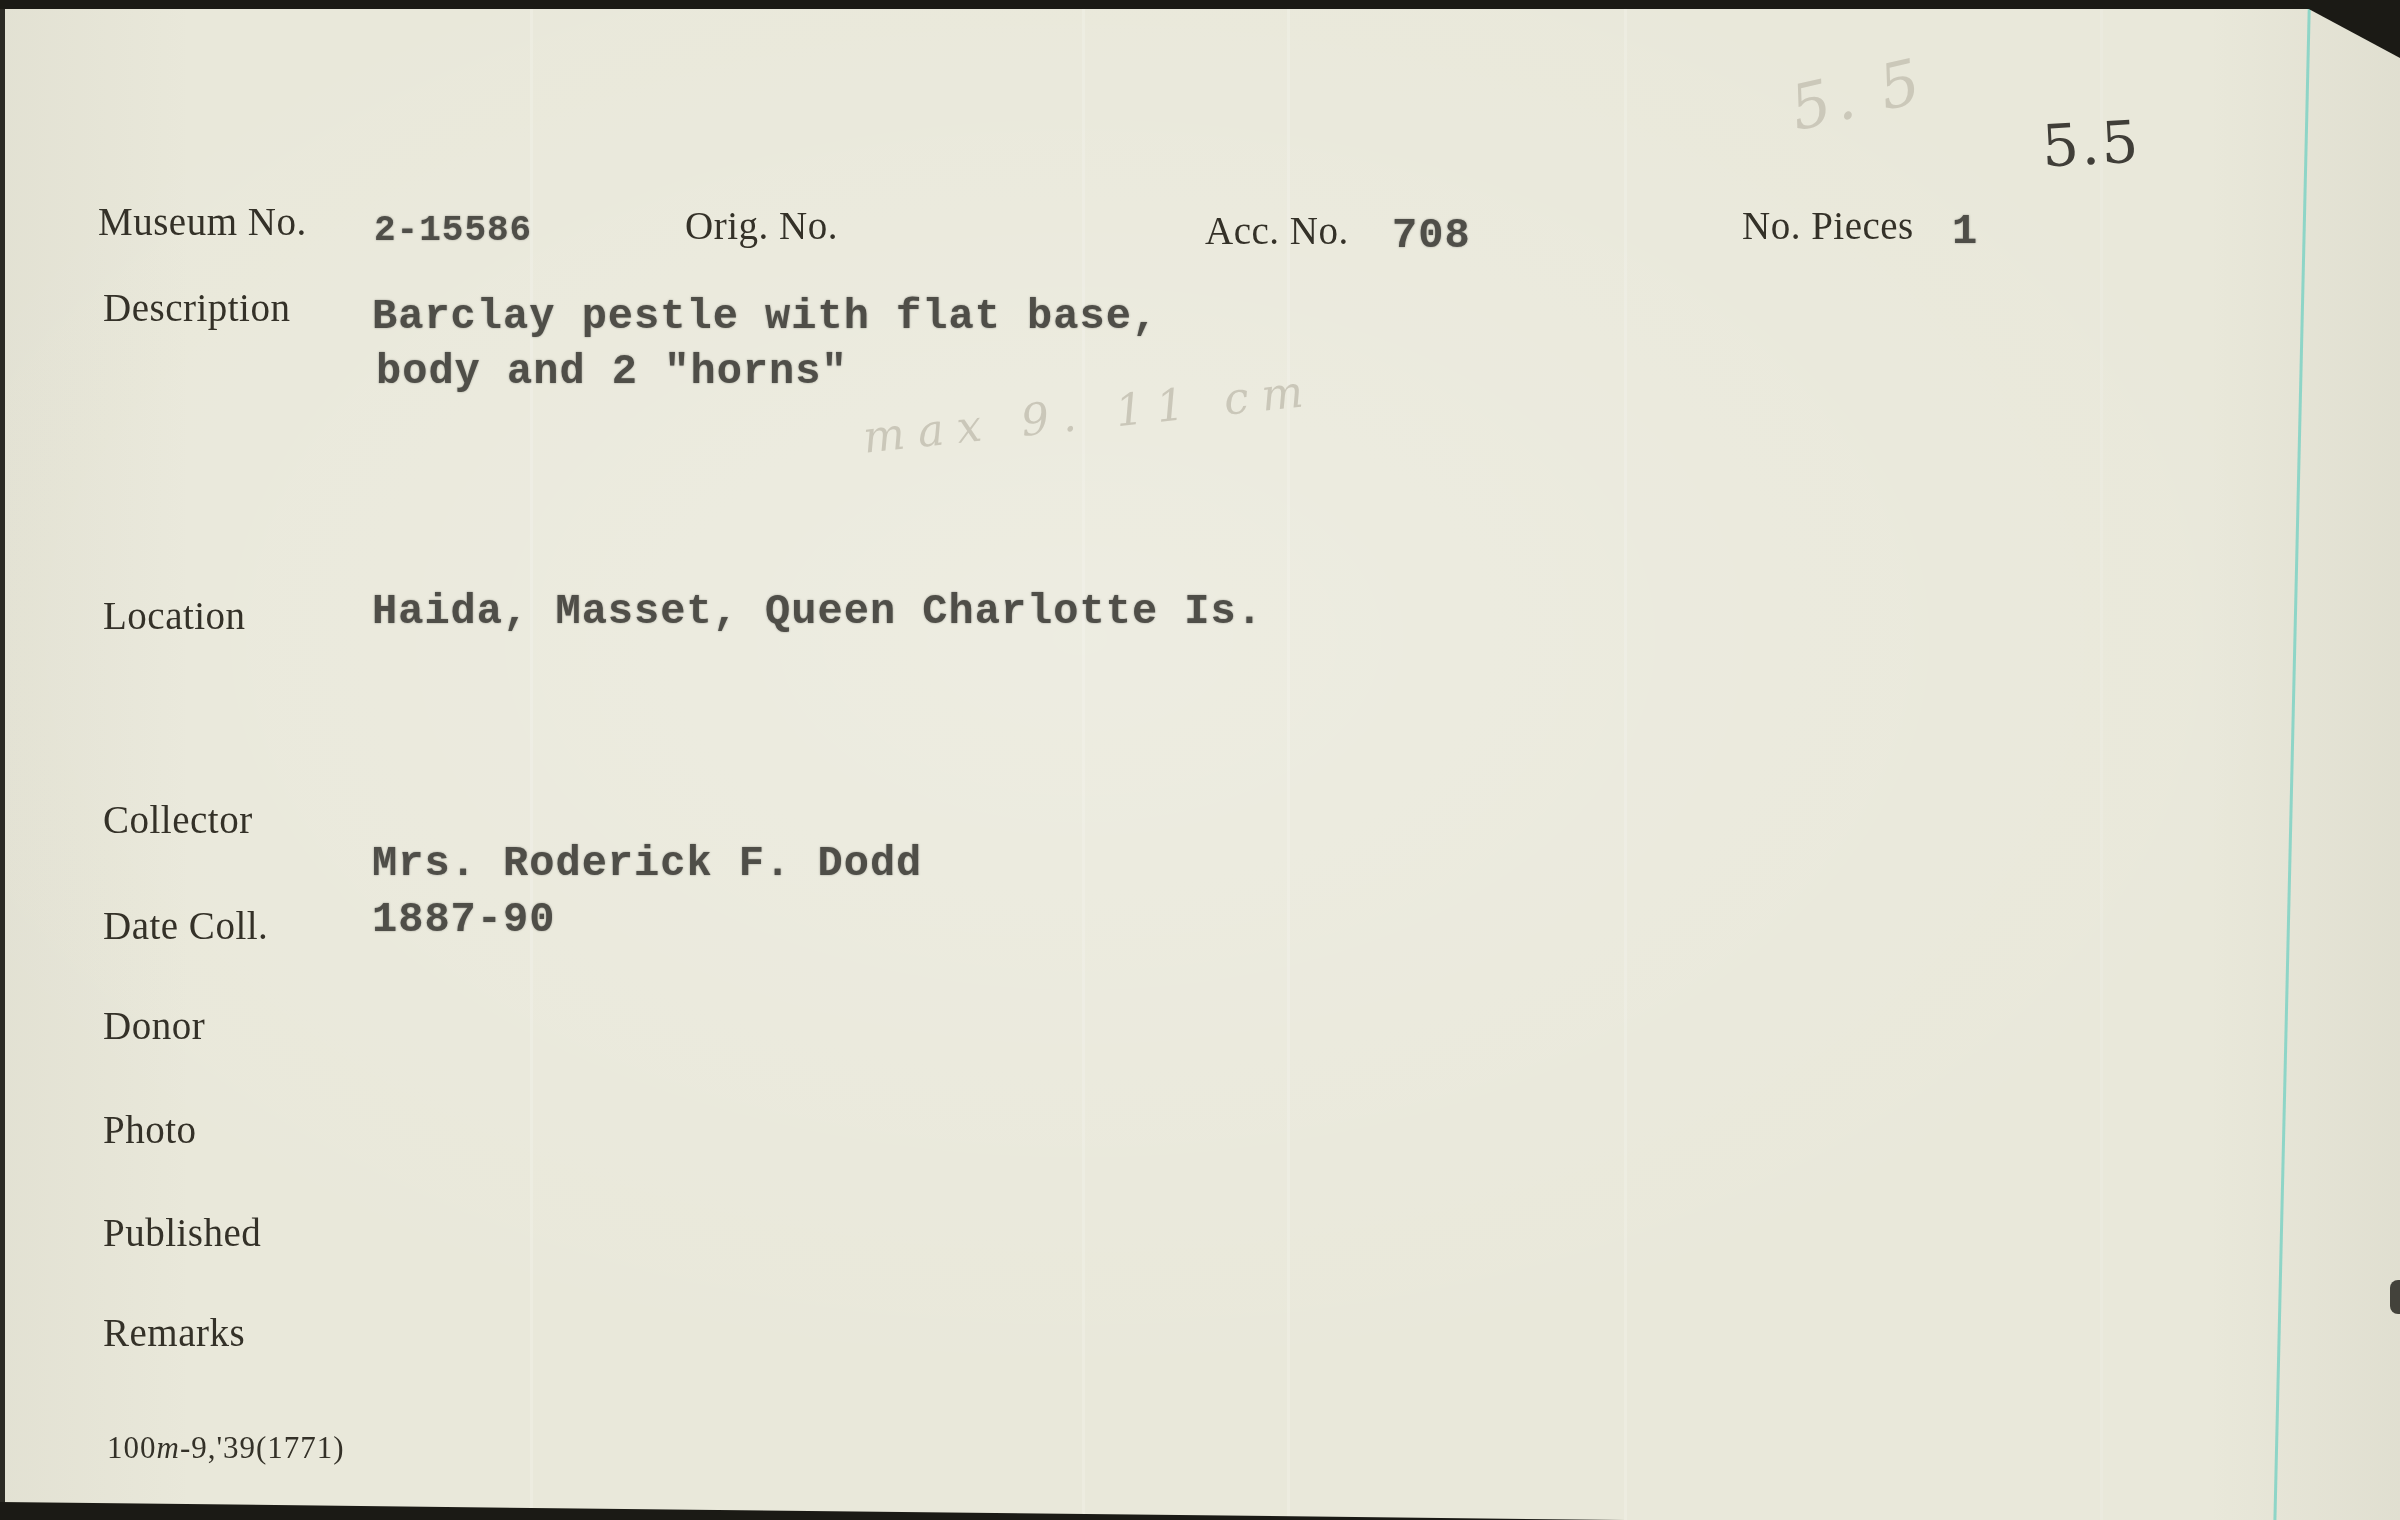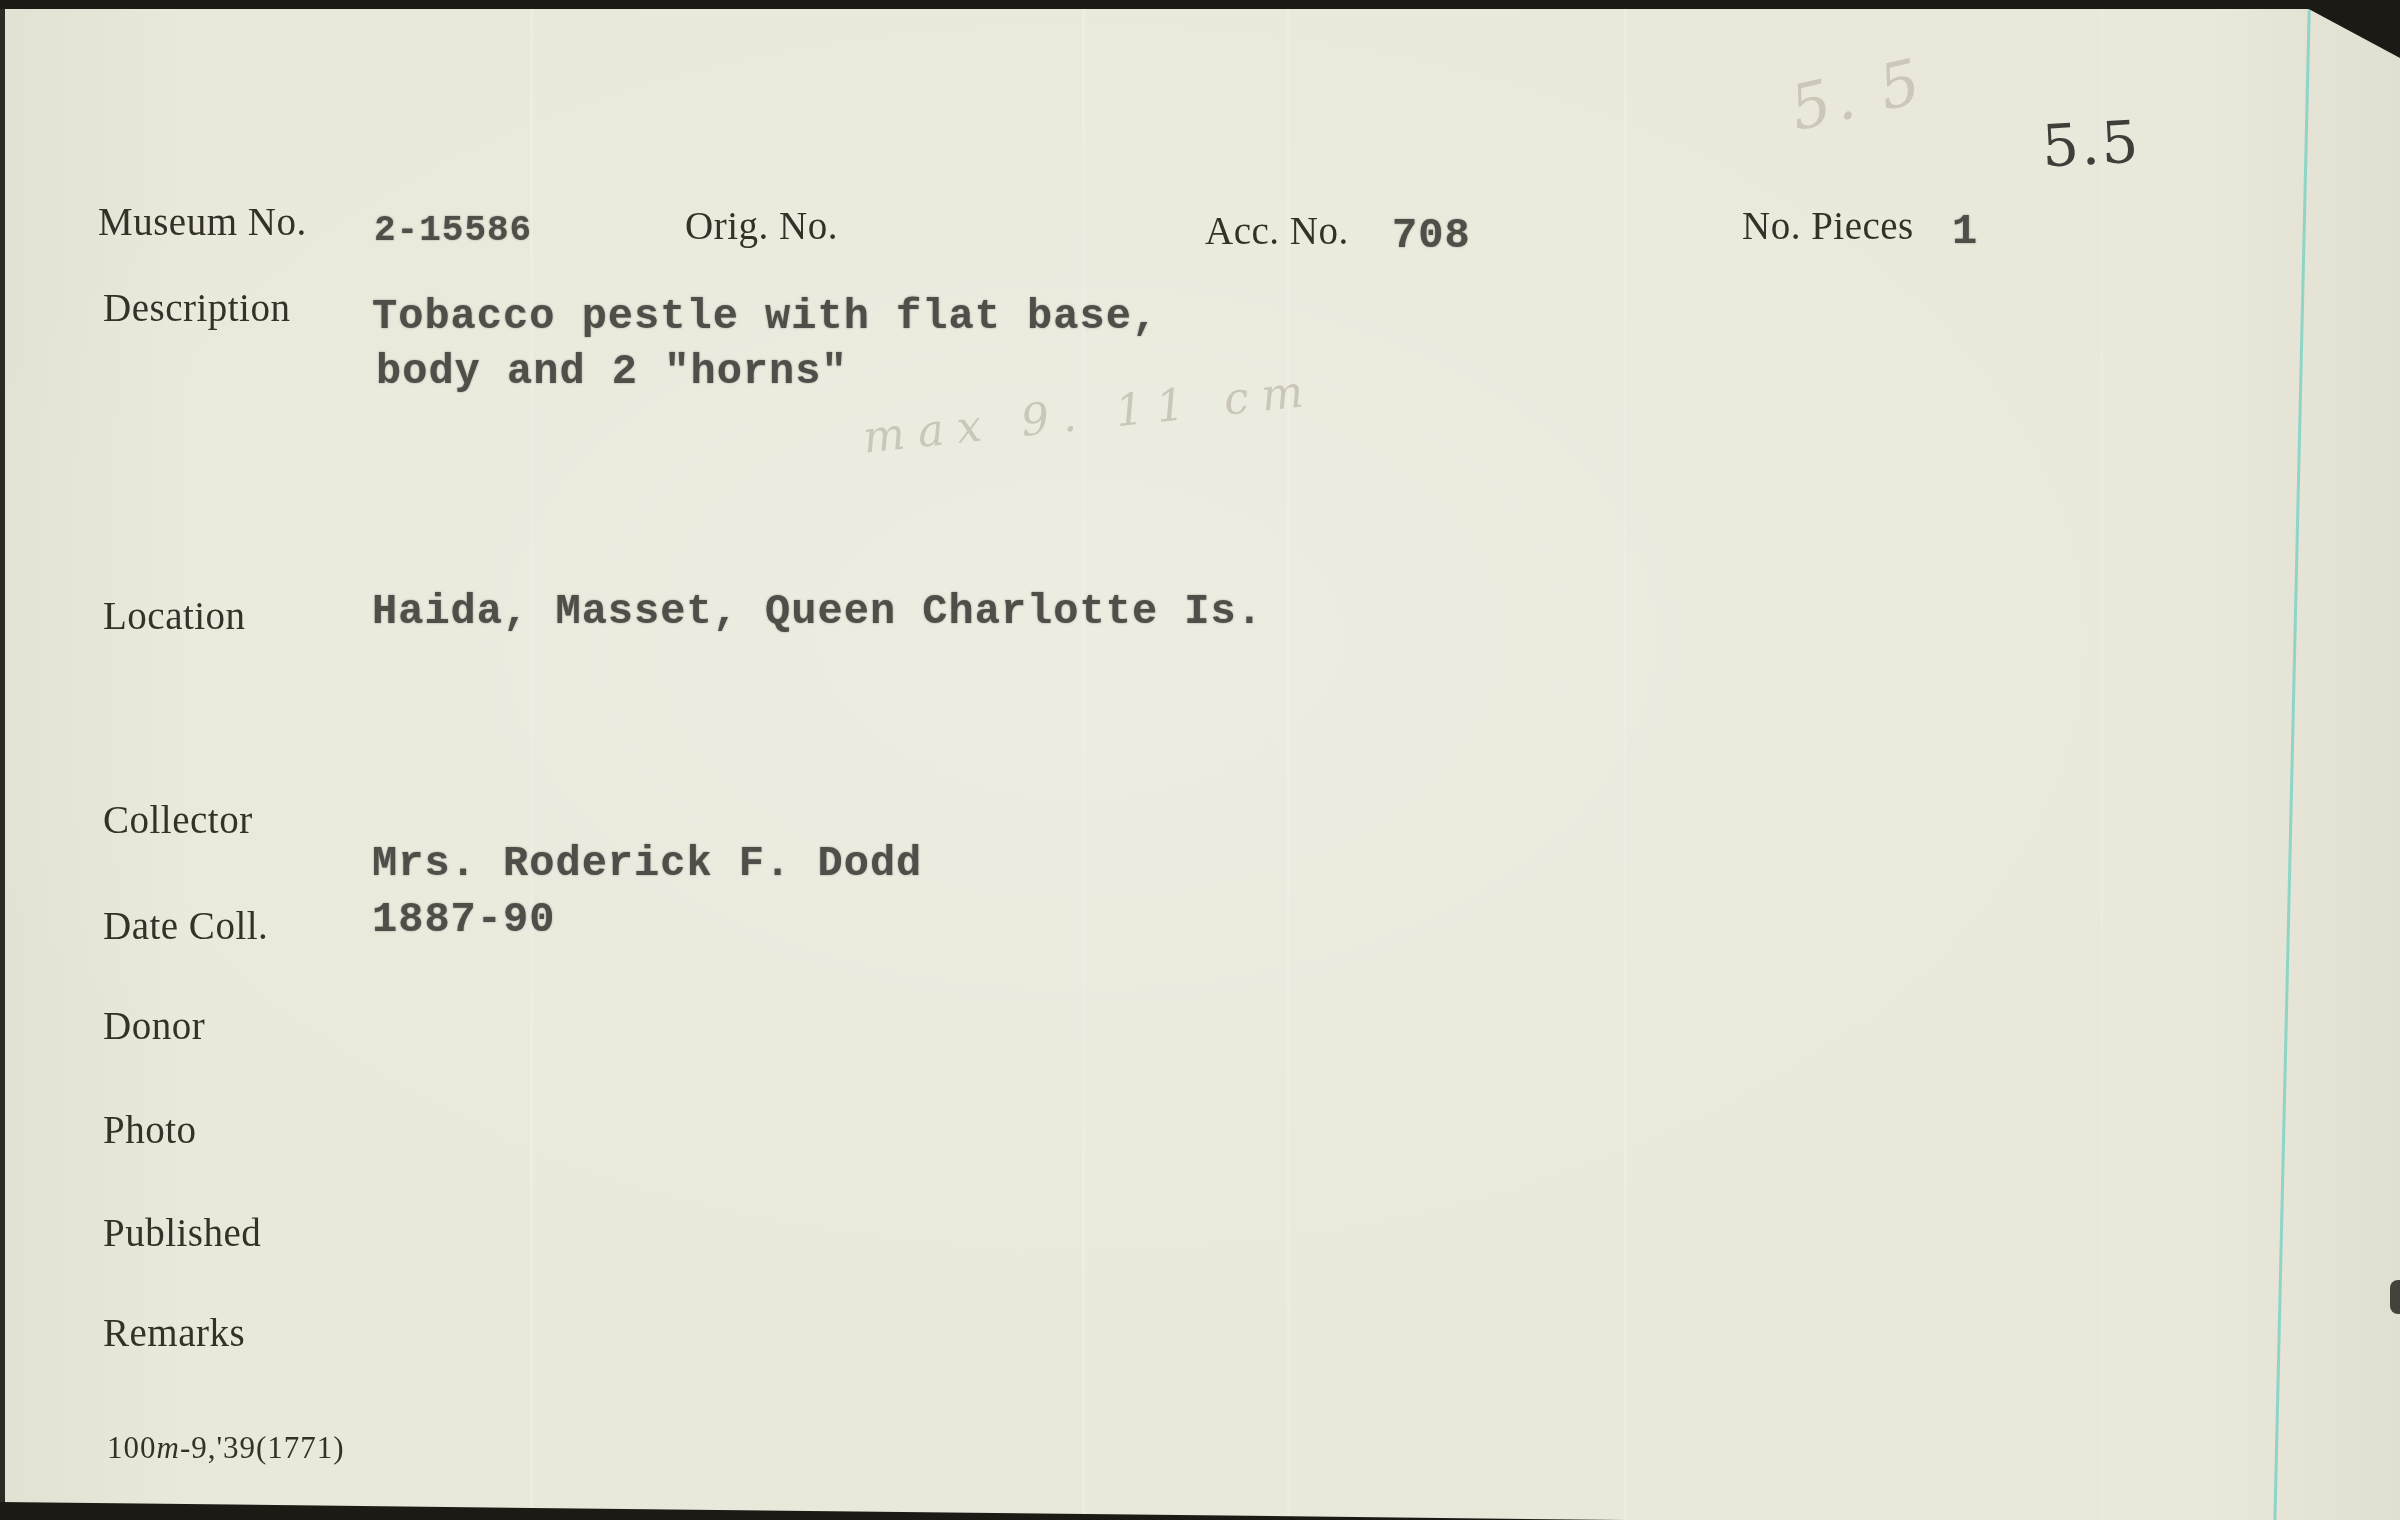--- a/index.html
+++ b/index.html
@@ -75,21 +75,21 @@
 
   <div class="label" style="left:98px;top:199px;">Museum No.</div>
   <div class="type type-small" style="left:374px;top:210px;">2-15586</div>
   <div class="label" style="left:685px;top:203px;">Orig. No.</div>
   <div class="label" style="left:1205px;top:208px;">Acc. No.</div>
   <div class="type" style="left:1392px;top:212px;">708</div>
   <div class="label" style="left:1742px;top:203px;">No. Pieces</div>
   <div class="type" style="left:1952px;top:208px;">1</div>
 
   <div class="label" style="left:103px;top:285px;">Description</div>
-  <div class="type" style="left:372px;top:293px;">Tobacco pestle with flat base,</div>
+  <div class="type" style="left:372px;top:293px;">Barclay pestle with flat base,</div>
   <div class="type" style="left:376px;top:348px;">body and 2 "horns"</div>
 
   <div class="label" style="left:103px;top:593px;">Location</div>
   <div class="type" style="left:372px;top:588px;">Haida, Masset, Queen Charlotte Is.</div>
 
   <div class="label" style="left:103px;top:797px;">Collector</div>
   <div class="type" style="left:372px;top:840px;">Mrs. Roderick F. Dodd</div>
 
   <div class="label" style="left:103px;top:903px;">Date Coll.</div>
   <div class="type" style="left:372px;top:896px;">1887-90</div>

